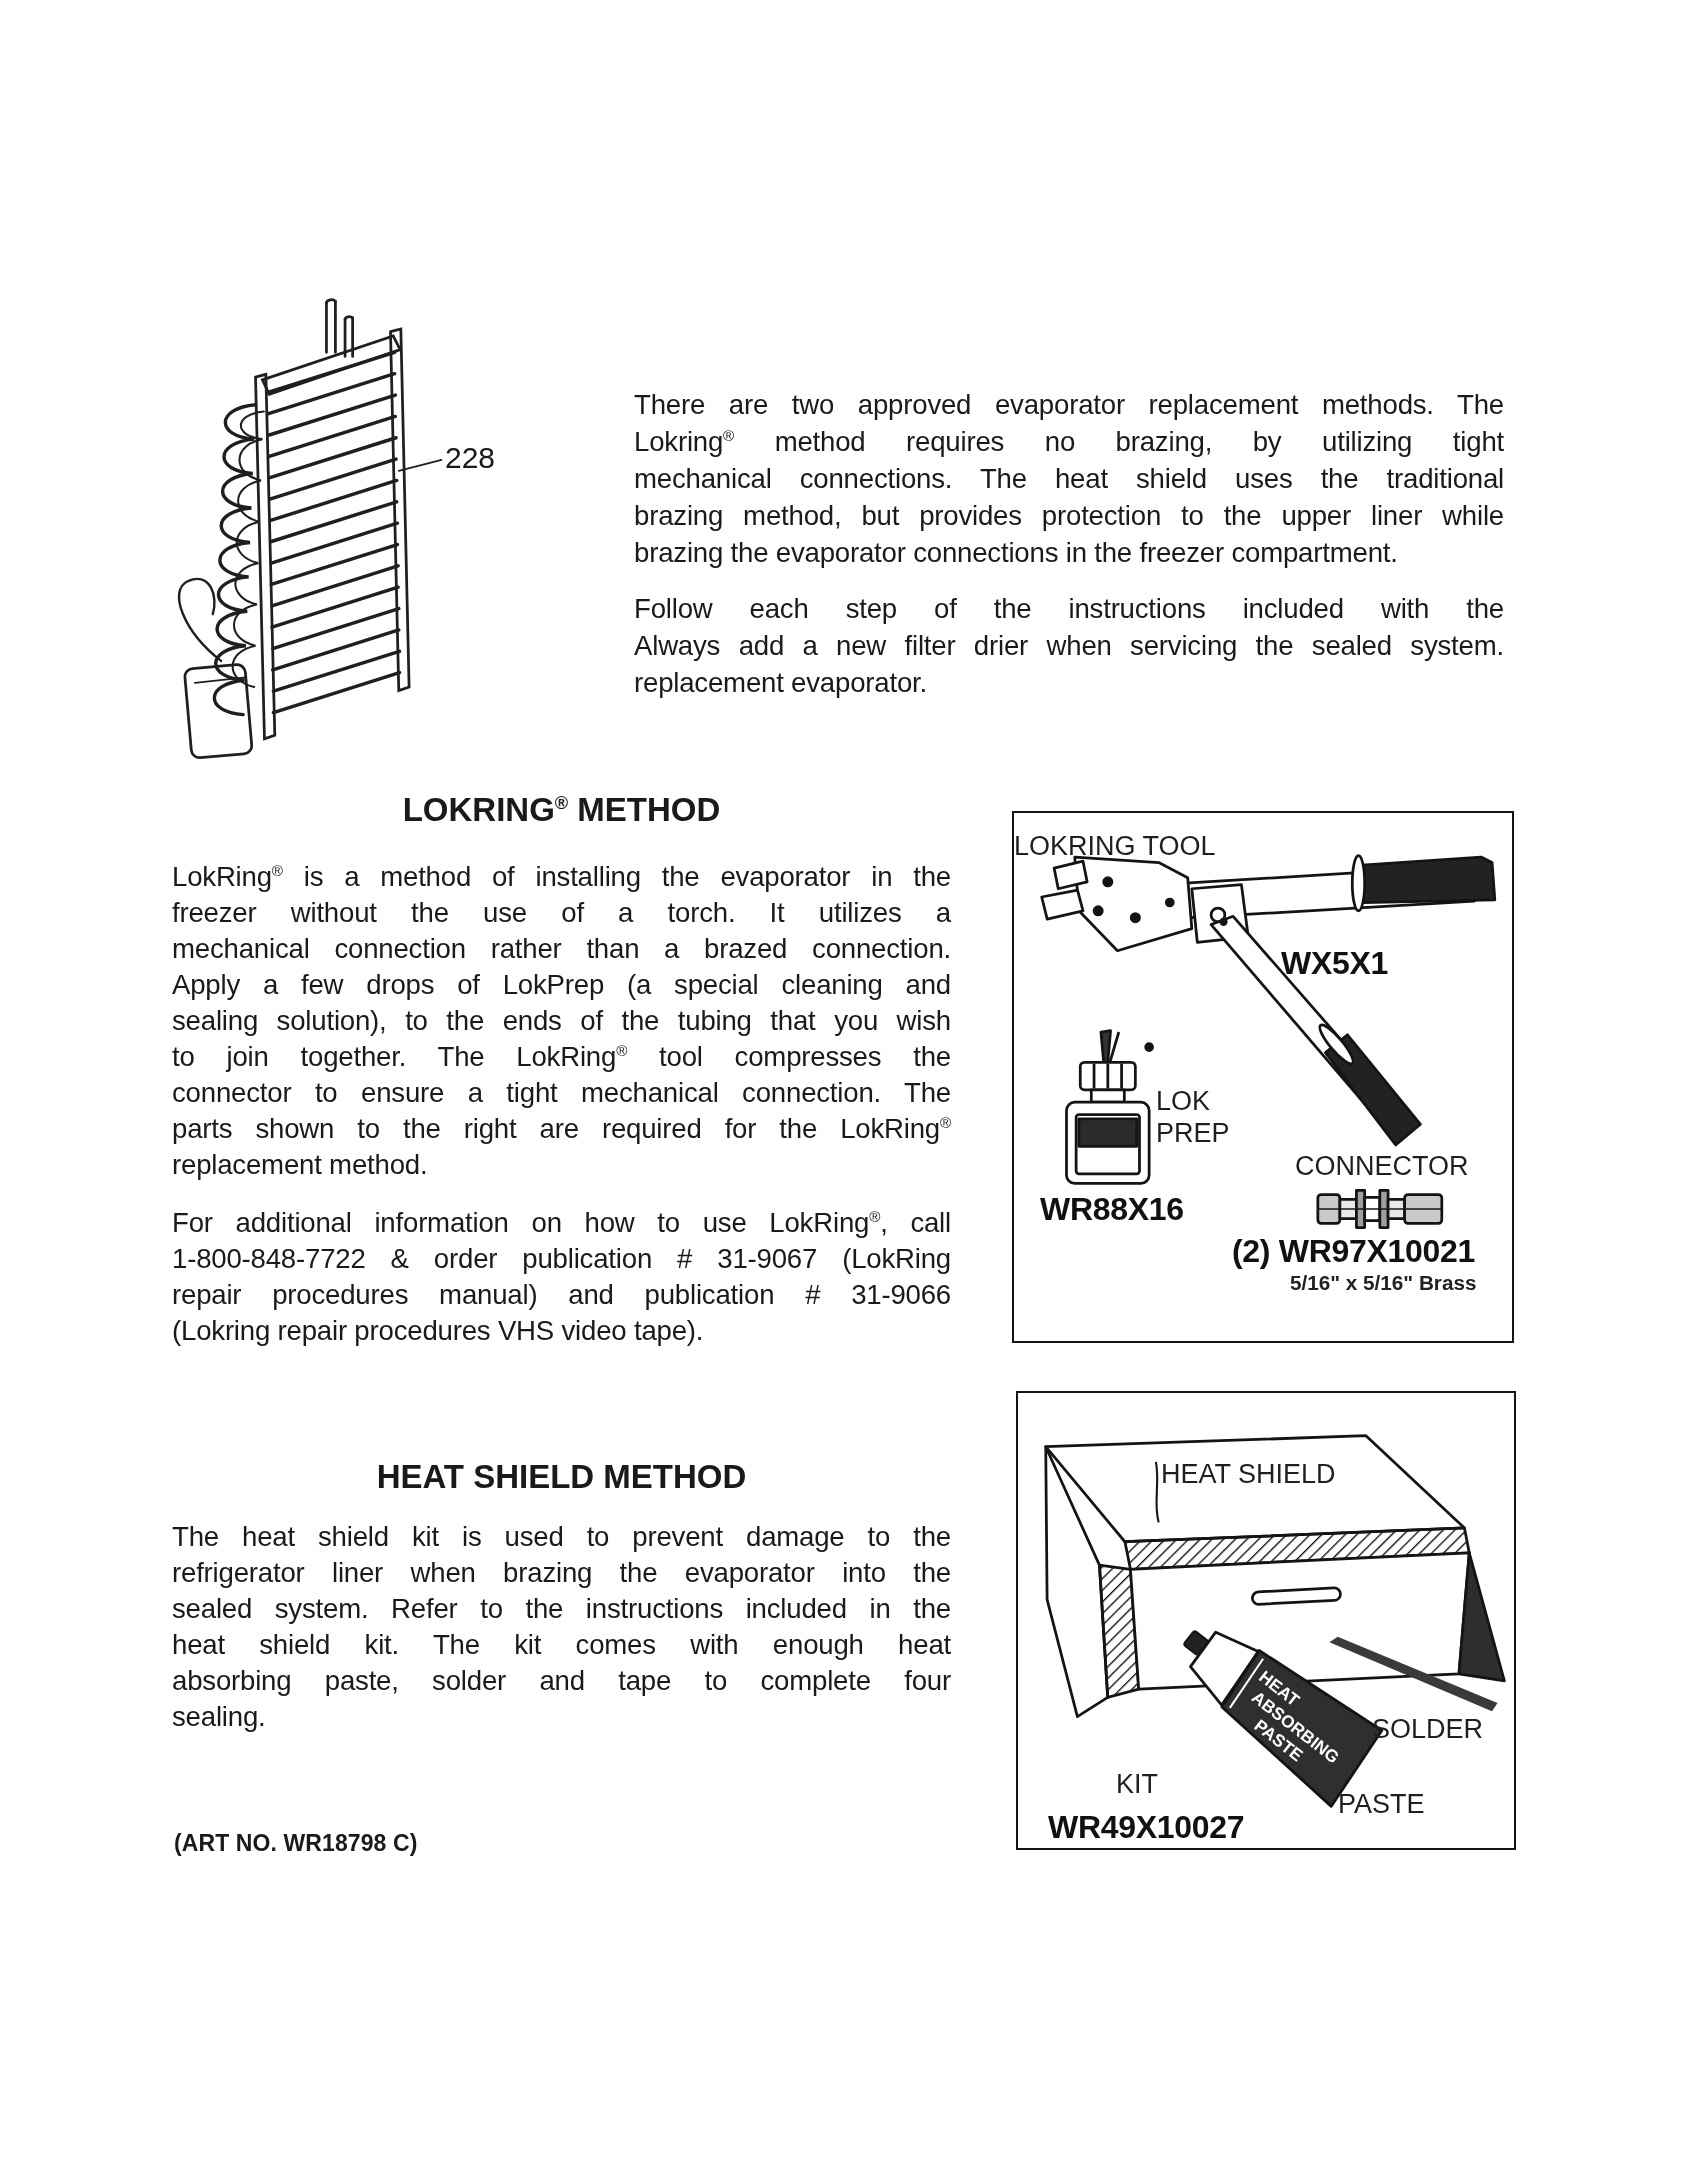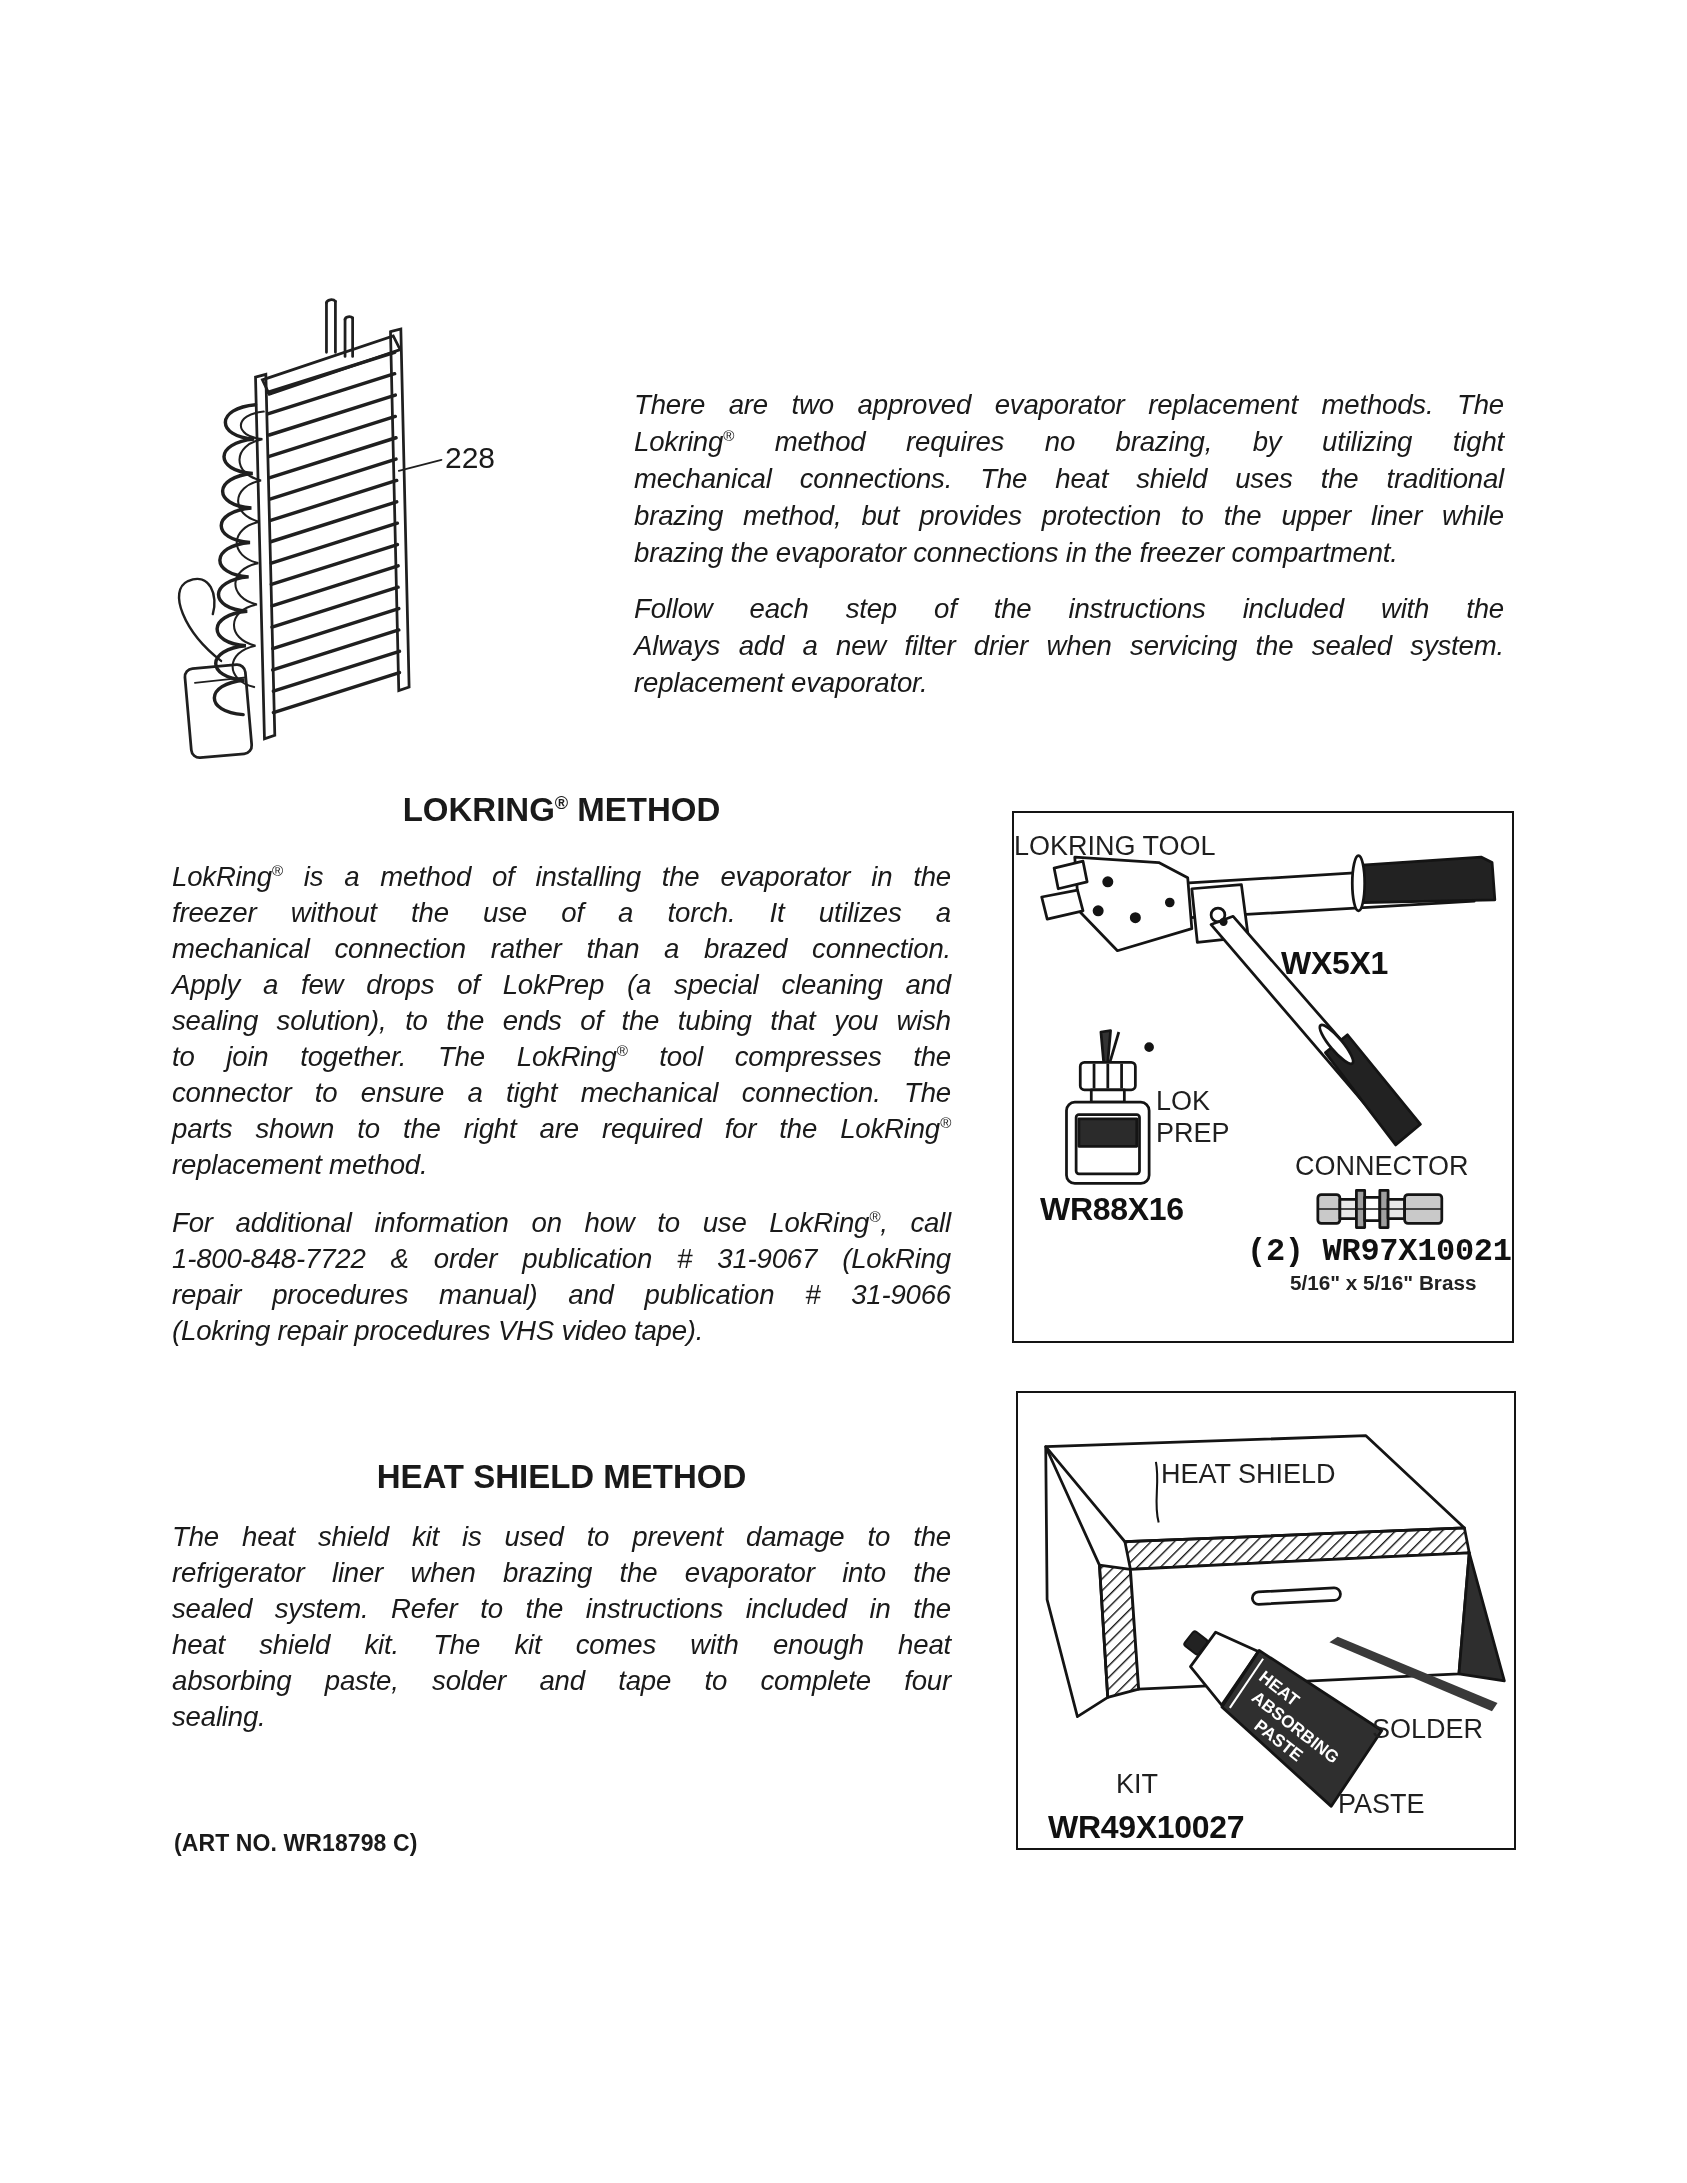--- a/index.html
+++ b/index.html
@@ -2,21 +2,21 @@
 <html style="font-size:11px"><head>
 <meta charset="utf-8">
 <style>
   html,body{margin:0;padding:0;background:#9a9a9a;}
   .page{position:relative;width:1687px;height:2183px;background:#ffffff;
         font-family:"Liberation Sans",sans-serif;color:#1a1a1a;overflow:hidden;}
   svg{position:absolute;display:block;}
   svg text{font-family:"Liberation Sans",sans-serif;}
 
   .para{position:absolute;font-size:27.6px;line-height:36px;letter-spacing:-0.2px;}
-  .para .tline{height:36px;white-space:normal;font-style:italic;}
+  .para .tline{height:36px;white-space:normal;}
   .para-wide{line-height:37px;}
   .para-wide .tline{height:37px;}
   .just{text-align:justify;text-align-last:justify;}
 
   h2.h{position:absolute;margin:0;font-size:33px;font-weight:bold;text-align:center;}
   sup.reg{font-size:55%;vertical-align:super;line-height:0;}
 
   .box{position:absolute;border:2.8px solid #141414;background:#fff;}
   .lbl{position:absolute;font-size:27px;white-space:nowrap;color:#1f1f1f;}
   .part{position:absolute;font-size:32px;font-weight:bold;white-space:nowrap;letter-spacing:-0.3px;color:#111;}
@@ -172,21 +172,21 @@
 
     <div class="part" style="left:267px;top:132px;">WX5X1</div>
 
     <div class="lbl" style="left:142px;top:273px;">LOK</div>
     <div class="lbl" style="left:142px;top:305px;">PREP</div>
 
     <div class="part" style="left:26px;top:378px;">WR88X16</div>
 
     <div class="lbl" style="left:281px;top:338px;">CONNECTOR</div>
 
-    <div class="part" style="left:233px;top:420px;font-family:Liberation Mono, monospace;">(2) WR97X10021</div>
+    <div class="part" style="left:218px;top:420px;">(2) WR97X10021</div>
 
     <div class="size-lbl" style="left:276px;top:458px;">5/16" x 5/16" Brass</div>
   </div>
 
   <div class="box" style="left:1016px;top:1391px;width:496px;height:455px;">
 
     <svg style="left:0;top:0;" width="490" height="449" viewBox="0 0 711 652">
       <defs>
         <pattern id="hatch" width="12" height="12" patternUnits="userSpaceOnUse" patternTransform="rotate(45)">
           <line x1="0" y1="0" x2="0" y2="12" stroke="#141414" stroke-width="4"></line>

